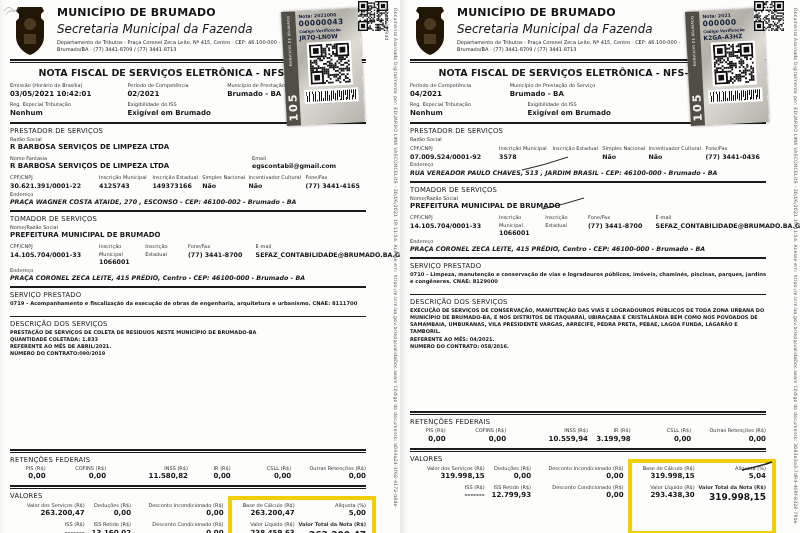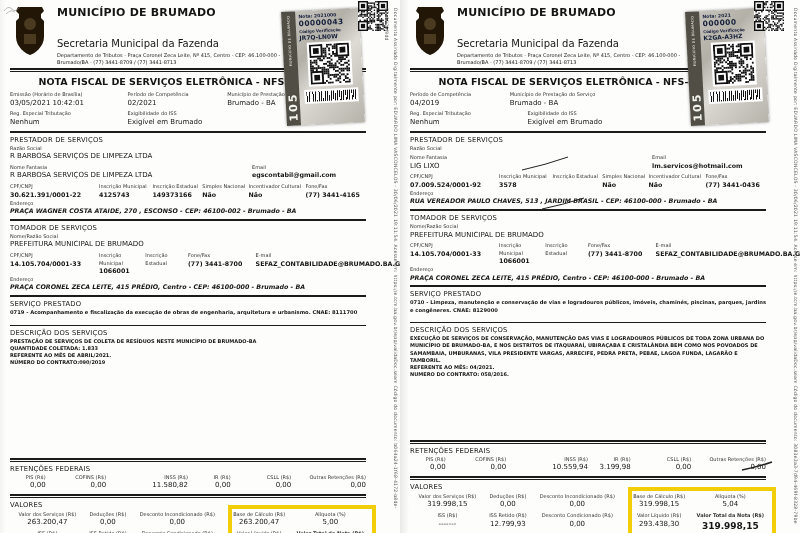--- a/index.html
+++ b/index.html
@@ -5,31 +5,31 @@
   html,body{margin:0;padding:0;}
   body{width:800px;height:533px;background:#ffffff;font-family:"DejaVu Sans",sans-serif;color:#161616;overflow:hidden;}
   #page{display:flex;width:800px;height:533px;}
   .invoice{position:relative;width:400px;height:533px;box-sizing:border-box;padding:6px 34px 0 10px;overflow:hidden;background:#fdfdfc;}
   .inv-right{background:linear-gradient(90deg,#e9e9e7 0px,#fdfdfc 9px);}
   .inv-left{background:linear-gradient(90deg,#f3f3f1 0px,#fdfdfc 6px);}
 
   .header{display:flex;gap:7px;}
   .crest{width:40px;height:50px;flex:none;}
   .hdr-title{font-weight:bold;font-size:11px;letter-spacing:.2px;}
-  .hdr-sub{font-size:10px;margin-top:19px;}
+  .hdr-sub{font-size:12px;margin-top:3px;font-style:italic;}
   .hdr-dept{font-size:5px;color:#222;margin-top:3px;line-height:1.3;width:235px;}
 
   .rule{border-top:2px solid #1b1b1b;margin:3px 0 0 0;}
   .rule2{border-top:2px solid #1b1b1b;border-bottom:1px solid #1b1b1b;height:1px;margin:3px 0 0 0;}
   .rule-thin{border-top:1px solid #1b1b1b;margin:2px 0 0 0;}
 
   .doc-title{text-align:center;font-weight:bold;font-size:9.5px;margin:4px 0 4px;width:88%;}
 
   .lbl{font-size:5px;color:#333;line-height:1.5;}
-  .val{font-size:7px;font-weight:normal;line-height:1.4;white-space:nowrap;}
+  .val{font-size:7px;font-weight:bold;line-height:1.4;white-space:nowrap;}
   .val-sm{font-size:6.3px;font-weight:bold;line-height:1.4;white-space:nowrap;}
   .addr{font-size:6.3px;font-weight:bold;font-style:italic;line-height:1.4;}
 
   .meta-grid,.row{display:flex;margin:2px 0 0;}
   .mc1{width:33%;}.mc2{width:28%;}.mc3{width:39%;}
   .p1{width:25%;}.p2{width:15%;}.p3{width:14%;}.p4{width:13%;}.p5{width:16%;}.p6{width:17%;}
   .t1{width:25%;}.t2{width:13%;}.t3{width:12%;}.t4{width:19%;}.t5{width:31%;}
   .fant{width:68%;}.mail{width:32%;}
 
   .sec-title{font-size:6.8px;margin:3px 0 1px;letter-spacing:.2px;}
@@ -37,21 +37,21 @@
   .desc-line{font-size:5px;font-weight:bold;line-height:1.45;}
   .spacer{height:88px;}
   .inv-right .spacer{height:58px;}
 
   .ret-grid{display:flex;margin-top:1px;}
   .ret-grid .cell{text-align:right;}
   .r1{width:10%;}.r2{width:17%;}.r3{width:23%;}.r4{width:12%;}.r5{width:17%;}.r6{width:21%;}
 
   .valores{position:relative;}
   .val-grid{display:flex;margin-top:2px;}
-  .val-grid .cell{text-align:center;}
+  .val-grid .cell{text-align:right;}
   .v1{width:21%;}.v2{width:13%;}.v3{width:26%;}.v4{width:20%;}.v5{width:20%;}
   .total-val{font-size:9px;font-weight:bold;}
   .hl-box{position:absolute;top:4px;right:-10px;width:140px;height:60px;border:4px solid #f1ce08;pointer-events:none;}
   .inv-right .hl-box{height:68px;}
 
   .stamp{position:absolute;top:10px;right:38px;width:78px;height:114px;transform:rotate(-3deg);display:flex;background:linear-gradient(135deg,#c9c7c0 0%,#b3b0a8 35%,#dddbd4 55%,#b6b3ab 100%);box-shadow:0 0 3px rgba(0,0,0,.45);}
   .inv-right .stamp{right:34px;}
   .stamp-band{width:14px;background:#514f45;color:#f4f4ee;display:flex;flex-direction:column;align-items:center;justify-content:space-between;padding:4px 0;}
   .band-num{writing-mode:vertical-rl;transform:rotate(180deg);font-weight:bold;font-size:11px;letter-spacing:2px;}
   .band-txt{writing-mode:vertical-rl;transform:rotate(180deg);font-size:3.4px;letter-spacing:.4px;white-space:nowrap;overflow:hidden;max-height:52px;}
@@ -650,21 +650,21 @@
         <div class="hdr-dept">Departamento de Tributos - Praça Coronel Zeca Leite, Nº 415, Centro - CEP: 46.100-000 - Brumado/BA - (77) 3441-8709 / (77) 3441-8713</div>
       </div>
     </div>
 
     <div class="rule2"></div>
     <div class="doc-title">NOTA FISCAL DE SERVIÇOS ELETRÔNICA - NFS-e</div>
 
     <div class="meta-grid">
       <div class="mc2">
         <div class="lbl">Período de Competência</div>
-        <div class="val">04/2019</div>
+        <div class="val">04/2021</div>
       </div>
       <div class="mc3">
         <div class="lbl">Município de Prestação do Serviço</div>
         <div class="val">Brumado - BA</div>
       </div>
     </div>
     <div class="meta-grid">
       <div class="mc1">
         <div class="lbl">Reg. Especial Tributação</div>
         <div class="val">Nenhum</div>
@@ -672,30 +672,20 @@
       <div class="mc2">
         <div class="lbl">Exigibilidade do ISS</div>
         <div class="val">Exigível em Brumado</div>
       </div>
     </div>
 
     <div class="rule"></div>
 
     <div class="sec-title">PRESTADOR DE SERVIÇOS</div>
     <div class="lbl">Razão Social</div>
-    <div class="row">
-      <div class="fant">
-        <div class="lbl">Nome Fantasia</div>
-        <div class="val">LIG LIXO</div>
-      </div>
-      <div class="mail">
-        <div class="lbl">Email</div>
-        <div class="val-sm">lm.servicos@hotmail.com</div>
-      </div>
-    </div>
     <div class="row">
       <div class="p1">
         <div class="lbl">CPF/CNPJ</div>
         <div class="val-sm">07.009.524/0001-92</div>
       </div>
       <div class="p2">
         <div class="lbl">Inscrição Municipal</div>
         <div class="val-sm">3578</div>
       </div>
       <div class="p3">

